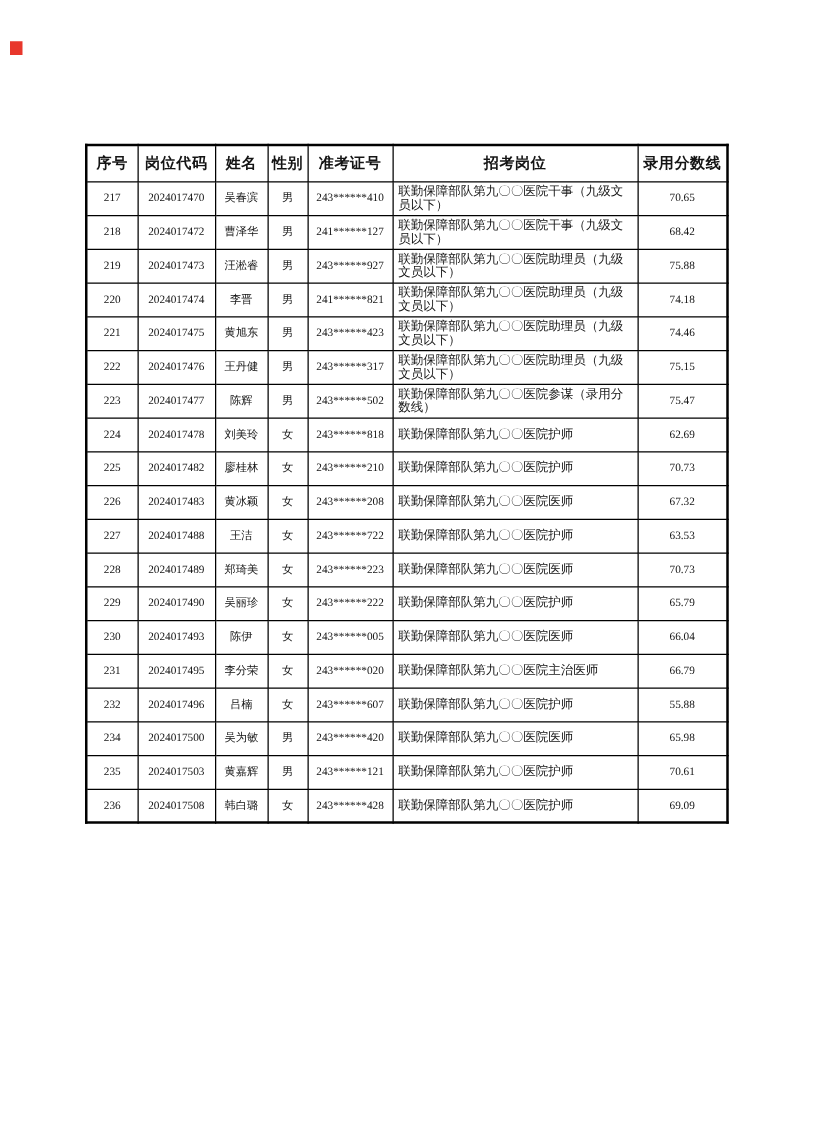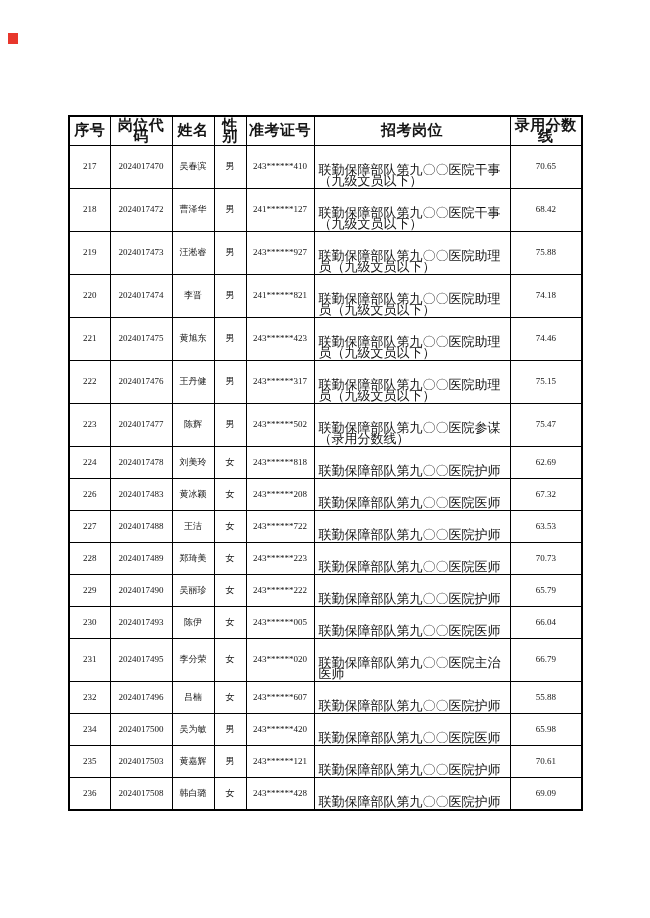--- a/index.html
+++ b/index.html
@@ -44,27 +44,27 @@
     word-break: break-all;
   }
   table.score-table thead tr {
     height: 29px;
   }
   table.score-table tbody tr {
     height: 27px;
   }
   table.score-table th {
     font-weight: bold;
-    font-size: 15px;
+    font-size: 12px;
     letter-spacing: 0.5px;
   }
   table.score-table td.pos {
     text-align: left;
-    padding: 18px 8px 2px 4px;
-    font-size: 13px;
+    padding: 2px 8px 2px 4px;
+    font-size: 10px;
   }
   table.score-table td.num {
     font-size: 9px;
     margin-top: 28px;
   }
 </style>
 </head>
 <body>
 
 <div class="page">
@@ -157,20 +157,29 @@
         <tr>
           <td>224</td>
           <td class="num">2024017478</td>
           <td>刘美玲</td>
           <td>女</td>
           <td class="num">243******818</td>
           <td class="pos">联勤保障部队第九〇〇医院护师</td>
           <td class="num">62.69</td>
         </tr>
         <tr>
+          <td>225</td>
+          <td class="num">2024017482</td>
+          <td>廖桂林</td>
+          <td>女</td>
+          <td class="num">243******210</td>
+          <td class="pos">联勤保障部队第九〇〇医院护师</td>
+          <td class="num">70.73</td>
+        </tr>
+        <tr>
           <td>226</td>
           <td class="num">2024017483</td>
           <td>黄冰颖</td>
           <td>女</td>
           <td class="num">243******208</td>
           <td class="pos">联勤保障部队第九〇〇医院医师</td>
           <td class="num">67.32</td>
         </tr>
         <tr>
           <td>227</td>

